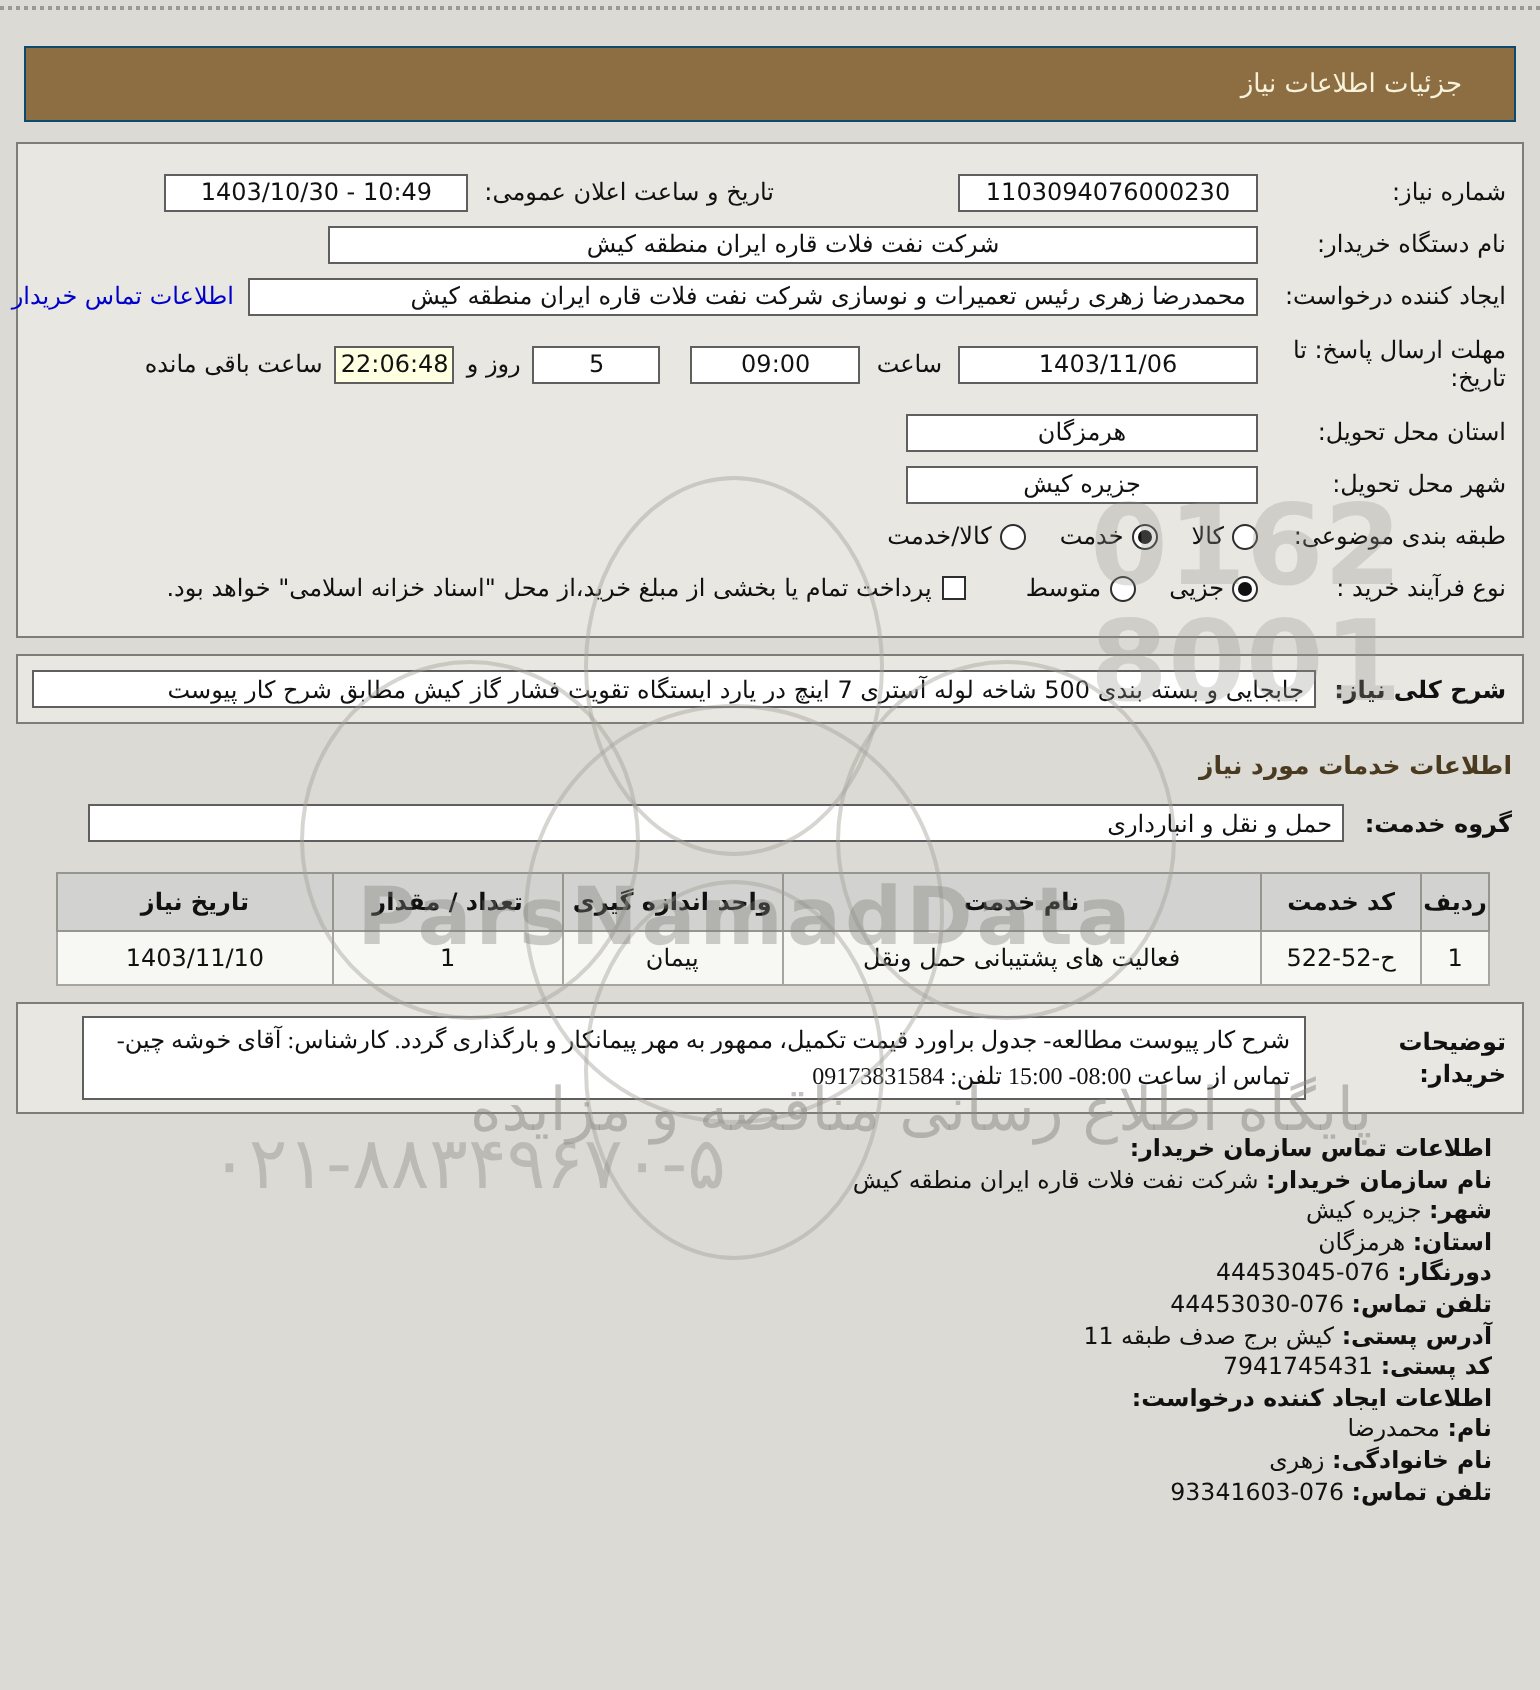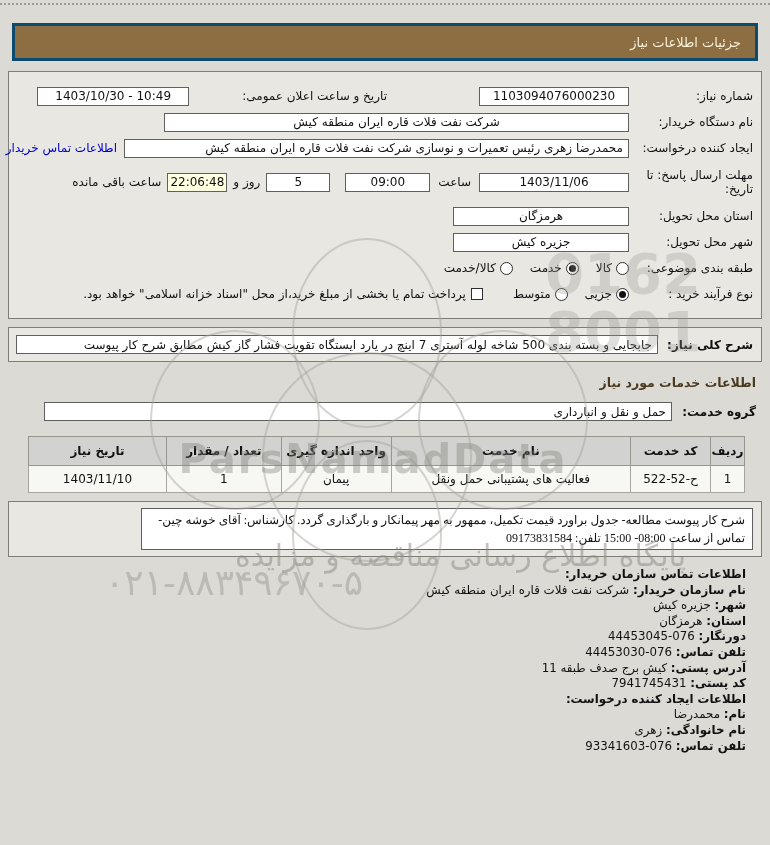--- a/index.html
+++ b/index.html
@@ -6,32 +6,32 @@
   html,body { width:770px; height:845px; }
   body {
     background:#dcdad5;
     font-family:"DejaVu Sans", sans-serif;
     font-size:12px; color:#111;
     direction:rtl; position:relative; overflow:hidden;
   }
   .dotted-strip { border-top:2px dotted #9a9a94; margin-top:3px; }
   .title-bar {
     margin:18px 12px 0 12px; height:38px;
-    background:#8d6e43; border:3px solid #0c4a6e;
-    display:flex; align-items:center; padding:0 14px;
+    background:#8d6e43; border:1px solid #0c4a6e;
+    display:flex; align-items:center; padding:0 26px;
     color:#f7f2da; font-size:13px;
   }
   .group-box {
     margin:10px 8px 0 8px; border:1px solid #7e7e78;
     background:#e9e7e2; padding:9px 8px;
   }
   .row { display:flex; align-items:center; margin:4px 0; min-height:22px; }
   .lbl { font-size:12px; color:#111; flex:none; }
   .w1 { width:124px; }
-  .lbl2 { margin-right:92px;margin-left:45px; }
+  .lbl2 { margin-right:92px; }
   .two-line { line-height:14px; }
   .inp {
     background:#fff; border:1px solid #5f5f5f; height:19px;
     display:flex; align-items:center; justify-content:center;
     font-size:12px; flex:none; overflow:hidden; white-space:nowrap;
   }
   .inp.start { justify-content:flex-start; padding:0 5px; }
   .cream { background:#ffffe1; }
   .link { color:#0000cc; font-size:12px; margin-right:7px; cursor:pointer; flex:none; }
   .rd { width:13px; height:13px; border:1px solid #2e2e2e; border-radius:50%; background:#fff; flex:none; margin-left:4px; position:relative; }
@@ -170,20 +170,24 @@
       <td>ح-52-522</td>
       <td>فعالیت های پشتیبانی حمل ونقل</td>
       <td>پیمان</td>
       <td>1</td>
       <td>1403/11/10</td>
     </tr>
   </tbody>
 </table>
 
 <div class="notes-box">
+  <span class="notes-lbl">
+    <span>توضیحات</span><br>
+    <span>خریدار:</span>
+  </span>
   <span class="notes-inp">شرح کار پیوست مطالعه- جدول براورد قیمت تکمیل، ممهور به مهر پیمانکار و بارگذاری گردد. کارشناس: آقای خوشه چین- تماس از ساعت 08:00- 15:00 تلفن: 09173831584</span>
 </div>
 
 <div class="contact">
   <div class="line bold">اطلاعات تماس سازمان خریدار:</div>
   <div class="line"><span class="lab">نام سازمان خریدار:</span> <span>شرکت نفت فلات قاره ایران منطقه کیش</span></div>
   <div class="line"><span class="lab">شهر:</span> <span>جزیره کیش</span></div>
   <div class="line"><span class="lab">استان:</span> <span>هرمزگان</span></div>
   <div class="line"><span class="lab">دورنگار:</span> <span>076-44453045</span></div>
   <div class="line"><span class="lab">تلفن تماس:</span> <span>076-44453030</span></div>

